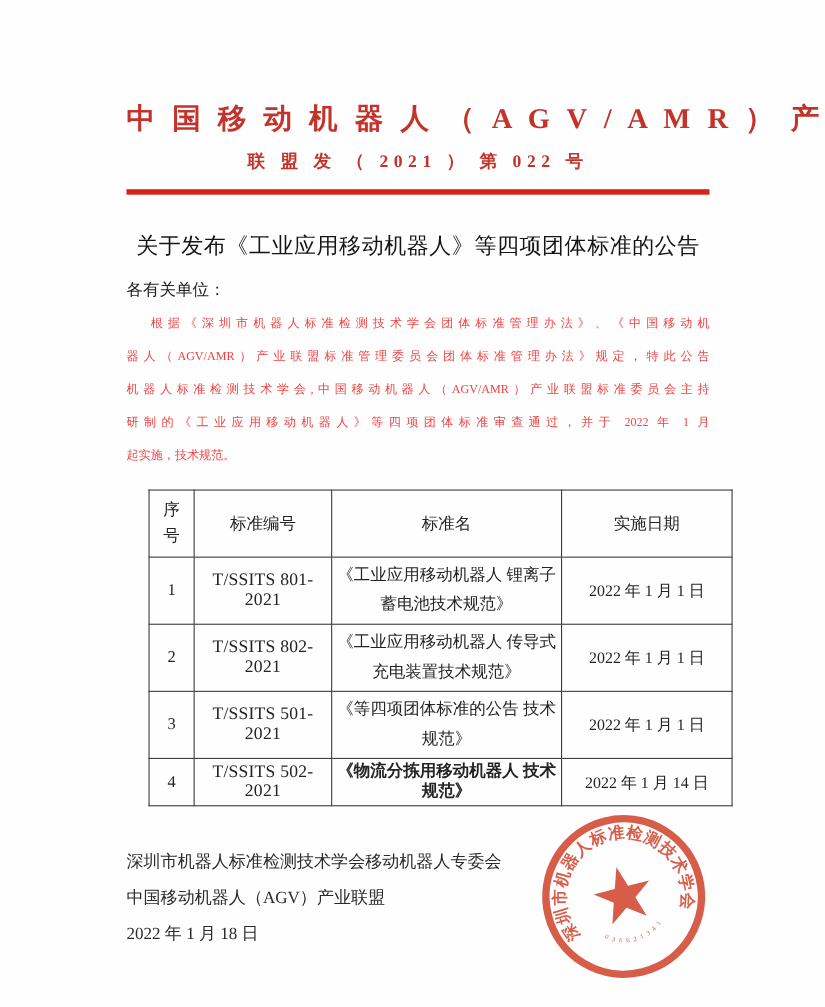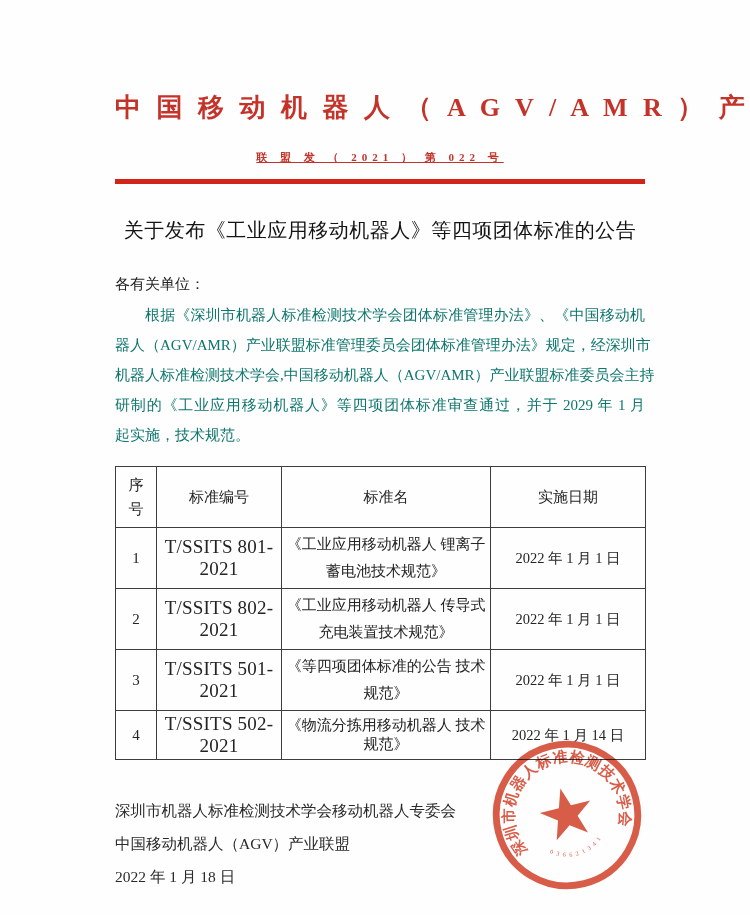--- a/index.html
+++ b/index.html
@@ -16,79 +16,79 @@
   
   .org-title {
     margin-top:90px;
     text-align:center;
     font-size:26px; font-weight:bold;
     color:#c4332a;
     letter-spacing:4.5px;
     white-space:nowrap;
   }
   .doc-number {
-    margin-top:25px;
+    margin-top:12px;
     text-align:center;
-    font-size:11px; font-weight:bold;
+    font-size:16px; font-weight:bold;
     color:#c4332a;
     letter-spacing:5px;
-    text-decoration:underline;
   }
   .red-rule { margin-top:14px; height:5px; background:#d2241a; border:none; }
 
   .announce-title {
     margin:33px 0 0 0;
     text-align:center;
     font-size:20px; font-weight:normal;
     color:#141414;
     letter-spacing:0.5px;
   }
 
-  .salutation { margin-top:31px; font-size:15px; color:#222; }
+  .salutation { margin-top:17px; font-size:15px; color:#222; }
 
   .body-para { margin-top:6px; }
   .body-line {
-    font-size:15px; line-height:30px; color:#0f766e;
+    font-size:11px; line-height:30px; color:#ef4444;
     text-align:justify; text-align-last:justify;
     white-space:nowrap;
   }
   .body-line.first { text-indent:2em; }
   .body-line.last { text-align-last:left; white-space:normal; }
 
   
   table.std {
     margin-top:16px;
     width:530px;
     border-collapse:collapse;
     table-layout:fixed;
     font-size:15px;
     color:#242424;
+    margin-left:20px;
   }
   table.std th, table.std td {
     border:1.5px solid #3d3d3d;
     padding:2px 4px;
     text-align:center;
     font-weight:normal;
   }
   table.std th { height:56px; }
   col.c-no  { width:41px; }
   col.c-code{ width:125px; }
   col.c-name{ width:209px; }
   col.c-date{ width:155px; }
   .seq-wrap { display:block; width:1em; margin:0 auto; word-break:break-all; line-height:24px; }
   td.cell-name {
     text-align:left;
     padding-left:7px; padding-right:2px;
     line-height:27px;
   }
-  td.cell-code { font-size:19px; letter-spacing:0.2px; }
+  td.cell-code { font-size:16px; letter-spacing:0.2px; }
   td.cell-date { font-size:14.5px; }
   tr.r-tall td { height:56px; }
   tr.r-short td { height:36px; }
-  tr.r-short td.cell-name { line-height:19px; }
+  tr.r-short td.cell-name { line-height:19px;font-weight:bold; }
 
   
   .footer {
     margin-top:34px;
     margin-right:-28px;
     text-align:left;
     font-size:15.5px;
     color:#2a2a2a;
     line-height:33px;
   }
@@ -115,23 +115,23 @@
     <div class="doc-number">联 盟 发 （ 2021 ） 第 022 号</div>
 
     <hr class="red-rule">
 
     <h1 class="announce-title">关于发布《工业应用移动机器人》等四项团体标准的公告</h1>
 
     <div class="salutation">各有关单位：</div>
 
     <div class="body-para">
       <div class="body-line first">根据《深圳市机器人标准检测技术学会团体标准管理办法》、《中国移动机</div>
-      <div class="body-line">器人（AGV/AMR）产业联盟标准管理委员会团体标准管理办法》规定，经深圳市</div>
+      <div class="body-line">器人（AGV/AMR）产业联盟标准管理委员会团体标准管理办法》规定，特此公告</div>
       <div class="body-line">机器人标准检测技术学会,中国移动机器人（AGV/AMR）产业联盟标准委员会主持</div>
-      <div class="body-line">研制的《工业应用移动机器人》等四项团体标准审查通过，并于 2029 年 1 月</div>
+      <div class="body-line">研制的《工业应用移动机器人》等四项团体标准审查通过，并于 2022 年 1 月</div>
       <div class="body-line last">起实施，技术规范。</div>
     </div>
 
     <table class="std">
       <colgroup>
         <col class="c-no">
           <col class="c-code">
           <col class="c-name">
           <col class="c-date">
       </colgroup>

